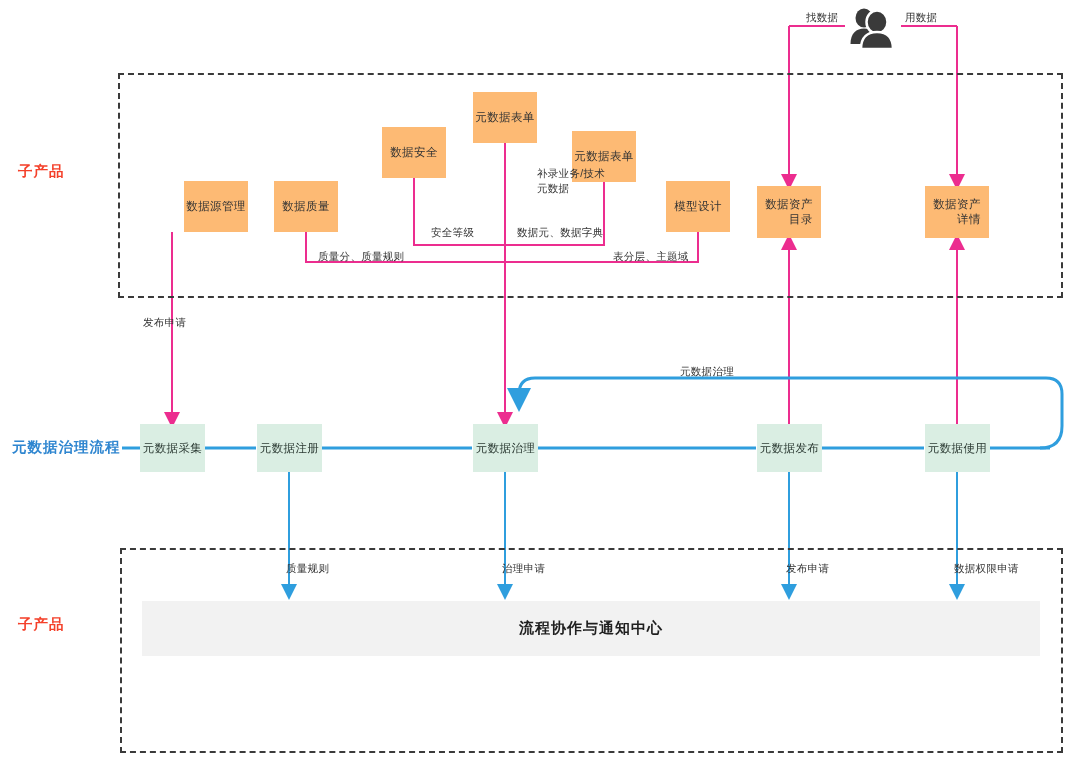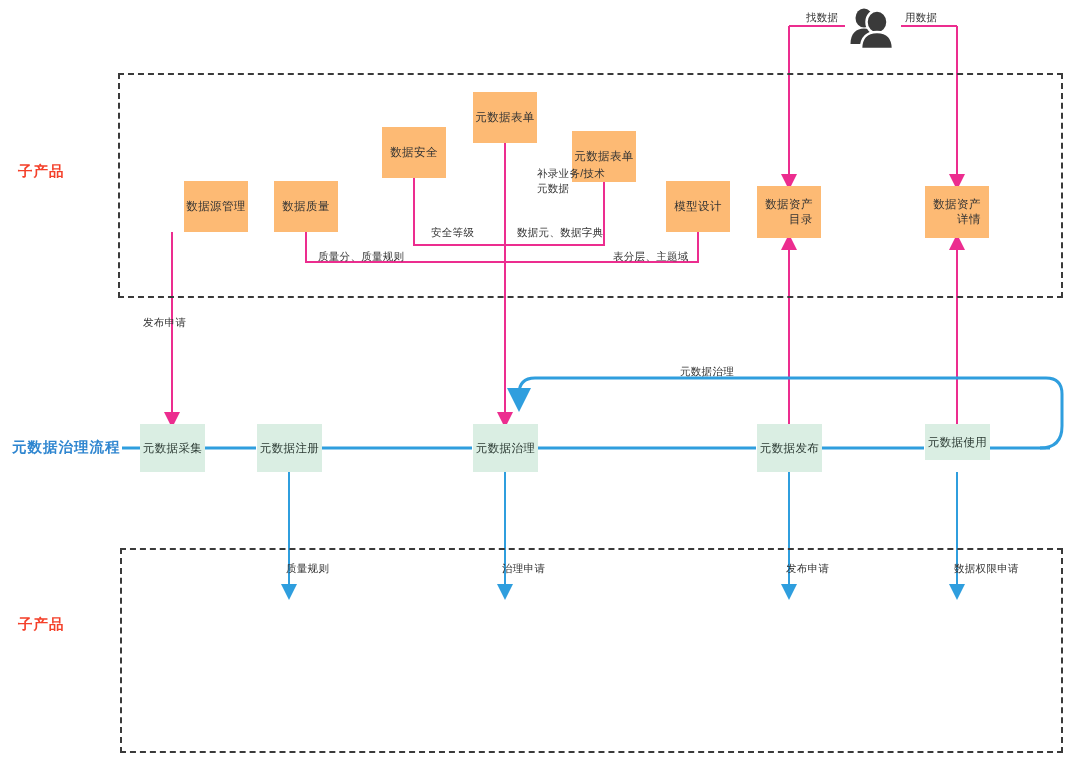--- a/index.html
+++ b/index.html
@@ -144,27 +144,28 @@
   <div class="edge-label" style="left:613px;top:249px;">表分层、主题域</div>
 
   <div class="green-box" style="left:140px;top:424px;width:65px;height:48px;">元数据采集</div>
 
   <div class="green-box" style="left:257px;top:424px;width:65px;height:48px;">元数据注册</div>
 
   <div class="green-box" style="left:473px;top:424px;width:65px;height:48px;">元数据治理</div>
 
   <div class="green-box" style="left:757px;top:424px;width:65px;height:48px;">元数据发布</div>
 
-  <div class="green-box" style="left:925px;top:424px;width:65px;height:36px;">元数据使用</div>
+  <div class="green-box" style="left:925px;top:424px;width:65px;height:48px;">元数据使用</div>
 
   <div class="edge-label" style="left:680px;top:364px;">元数据治理</div>
 
   <div class="edge-label" style="left:286px;top:561px;">质量规则</div>
 
   <div class="edge-label" style="left:502px;top:561px;">治理申请</div>
 
   <div class="edge-label" style="left:786px;top:561px;">发布申请</div>
 
   <div class="edge-label" style="left:954px;top:561px;">数据权限申请</div>
 
+  <div class="wide-bar" style="left:142px;top:601px;width:898px;height:55px;">流程协作与通知中心</div>
 
 
 </div>
 
 </body></html>

